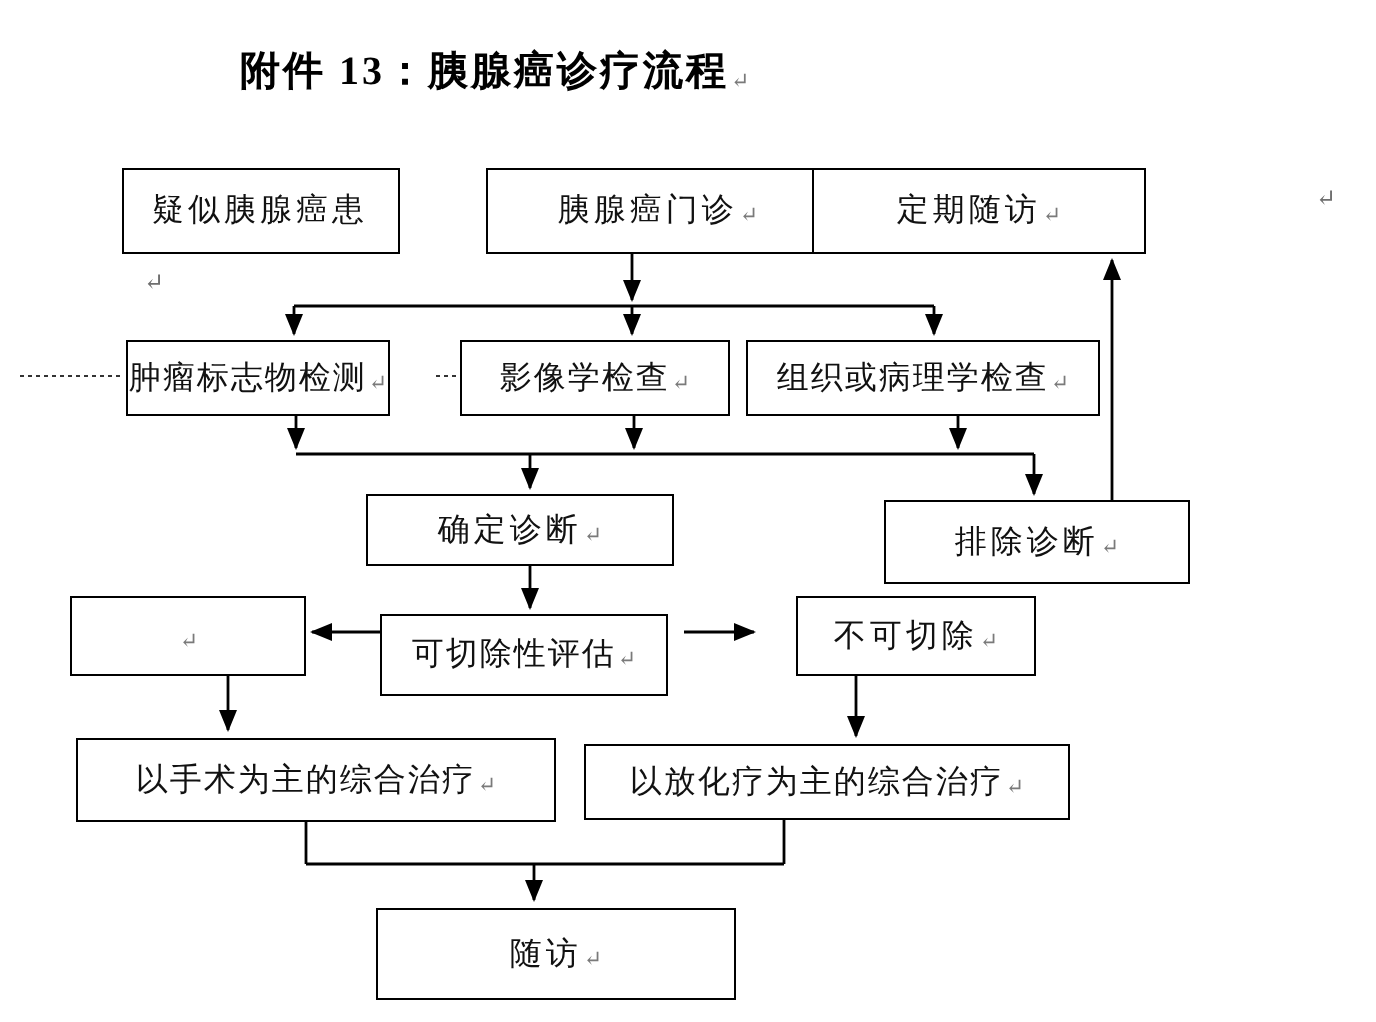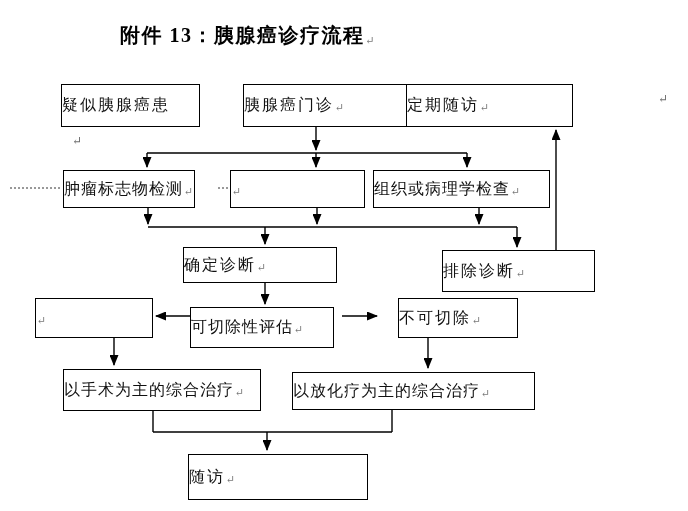--- a/index.html
+++ b/index.html
@@ -7,21 +7,21 @@
     position:relative;width:688px;height:511px;background:#ffffff;overflow:hidden;
     font-family:"Liberation Serif","DejaVu Serif",serif;color:#111;
   }
   .title{
     position:absolute;left:76px;top:22px;font-size:20px;font-weight:bold;
     letter-spacing:1.5px;white-space:nowrap;color:#000;margin-left:44px;
   }
   .title .pmark{font-weight:normal;}
   .node{
     position:absolute;border:1.4px solid #000;background:#fff;
-    display:flex;align-items:center;
+    display:flex;align-items:center;justify-content:center;
     font-size:16px;letter-spacing:2px;white-space:nowrap;box-sizing:border-box;
   }
   .pmark{
     font-size:11px;color:#7a7a7a;letter-spacing:0;margin-left:1px;
     position:relative;top:2px;
   }
   .stray{position:absolute;font-size:12px;color:#6f6f6f;}
   svg.wires{position:absolute;left:0;top:0;pointer-events:none;}
   .w{stroke:#000;stroke-width:1.4;fill:none;}
   .dot{stroke:#333;stroke-width:1;fill:none;stroke-dasharray:2 2;}
@@ -102,20 +102,21 @@
       <span>定期随访</span>
       <span class="pmark">↵</span>
     </div>
 
   <div class="node" style="left:63px;top:170px;width:132px;height:38px;letter-spacing:1px">
       <span>肿瘤标志物检测</span>
       <span class="pmark">↵</span>
     </div>
 
   <div class="node" style="left:230px;top:170px;width:135px;height:38px;letter-spacing:1px">
+      <span>影像学检查</span>
       <span class="pmark">↵</span>
     </div>
 
   <div class="node" style="left:373px;top:170px;width:177px;height:38px;letter-spacing:1px">
       <span>组织或病理学检查</span>
       <span class="pmark">↵</span>
     </div>
 
   <div class="node" style="left:183px;top:247px;width:154px;height:36px">
       <span>确定诊断</span>
@@ -134,21 +135,21 @@
   <div class="node" style="left:190px;top:307px;width:144px;height:41px;letter-spacing:1px">
       <span>可切除性评估</span>
       <span class="pmark">↵</span>
     </div>
 
   <div class="node" style="left:398px;top:298px;width:120px;height:40px">
       <span>不可切除</span>
       <span class="pmark">↵</span>
     </div>
 
-  <div class="node" style="left:63px;top:369px;width:198px;height:42px;letter-spacing:1px">
+  <div class="node" style="left:38px;top:369px;width:240px;height:42px;letter-spacing:1px">
       <span>以手术为主的综合治疗</span>
       <span class="pmark">↵</span>
     </div>
 
   <div class="node" style="left:292px;top:372px;width:243px;height:38px;letter-spacing:1px">
       <span>以放化疗为主的综合治疗</span>
       <span class="pmark">↵</span>
     </div>
 
   <div class="node" style="left:188px;top:454px;width:180px;height:46px">

